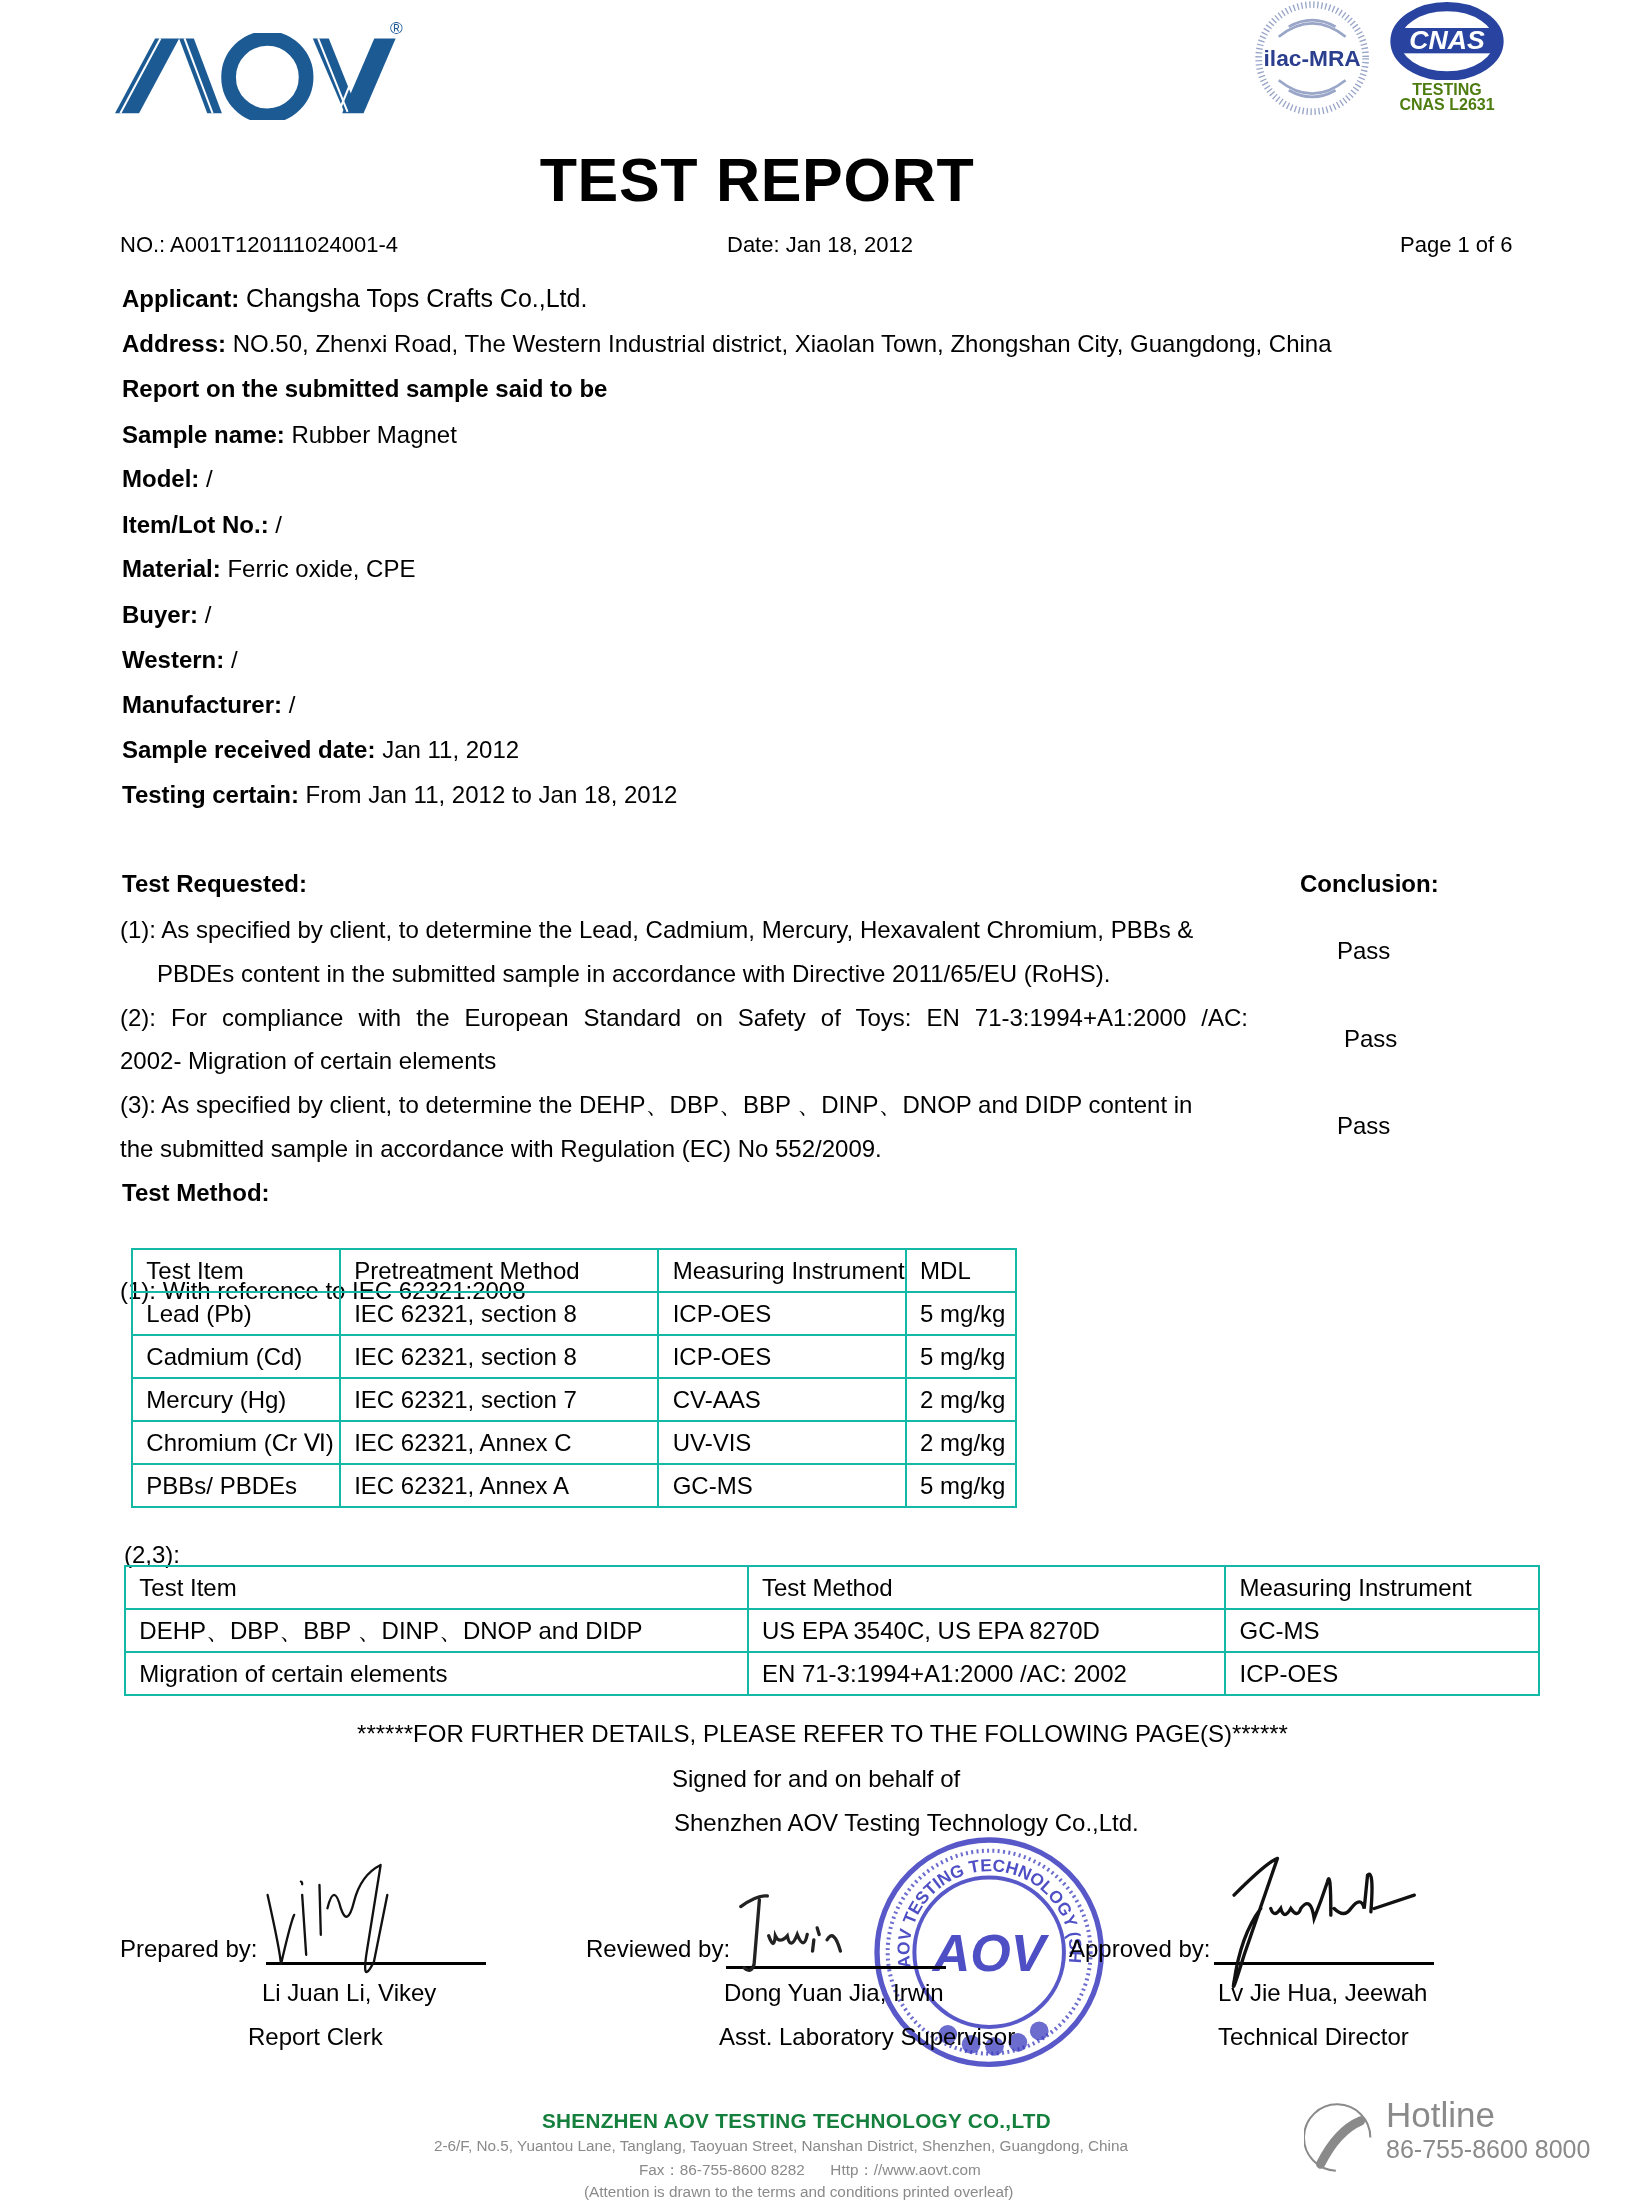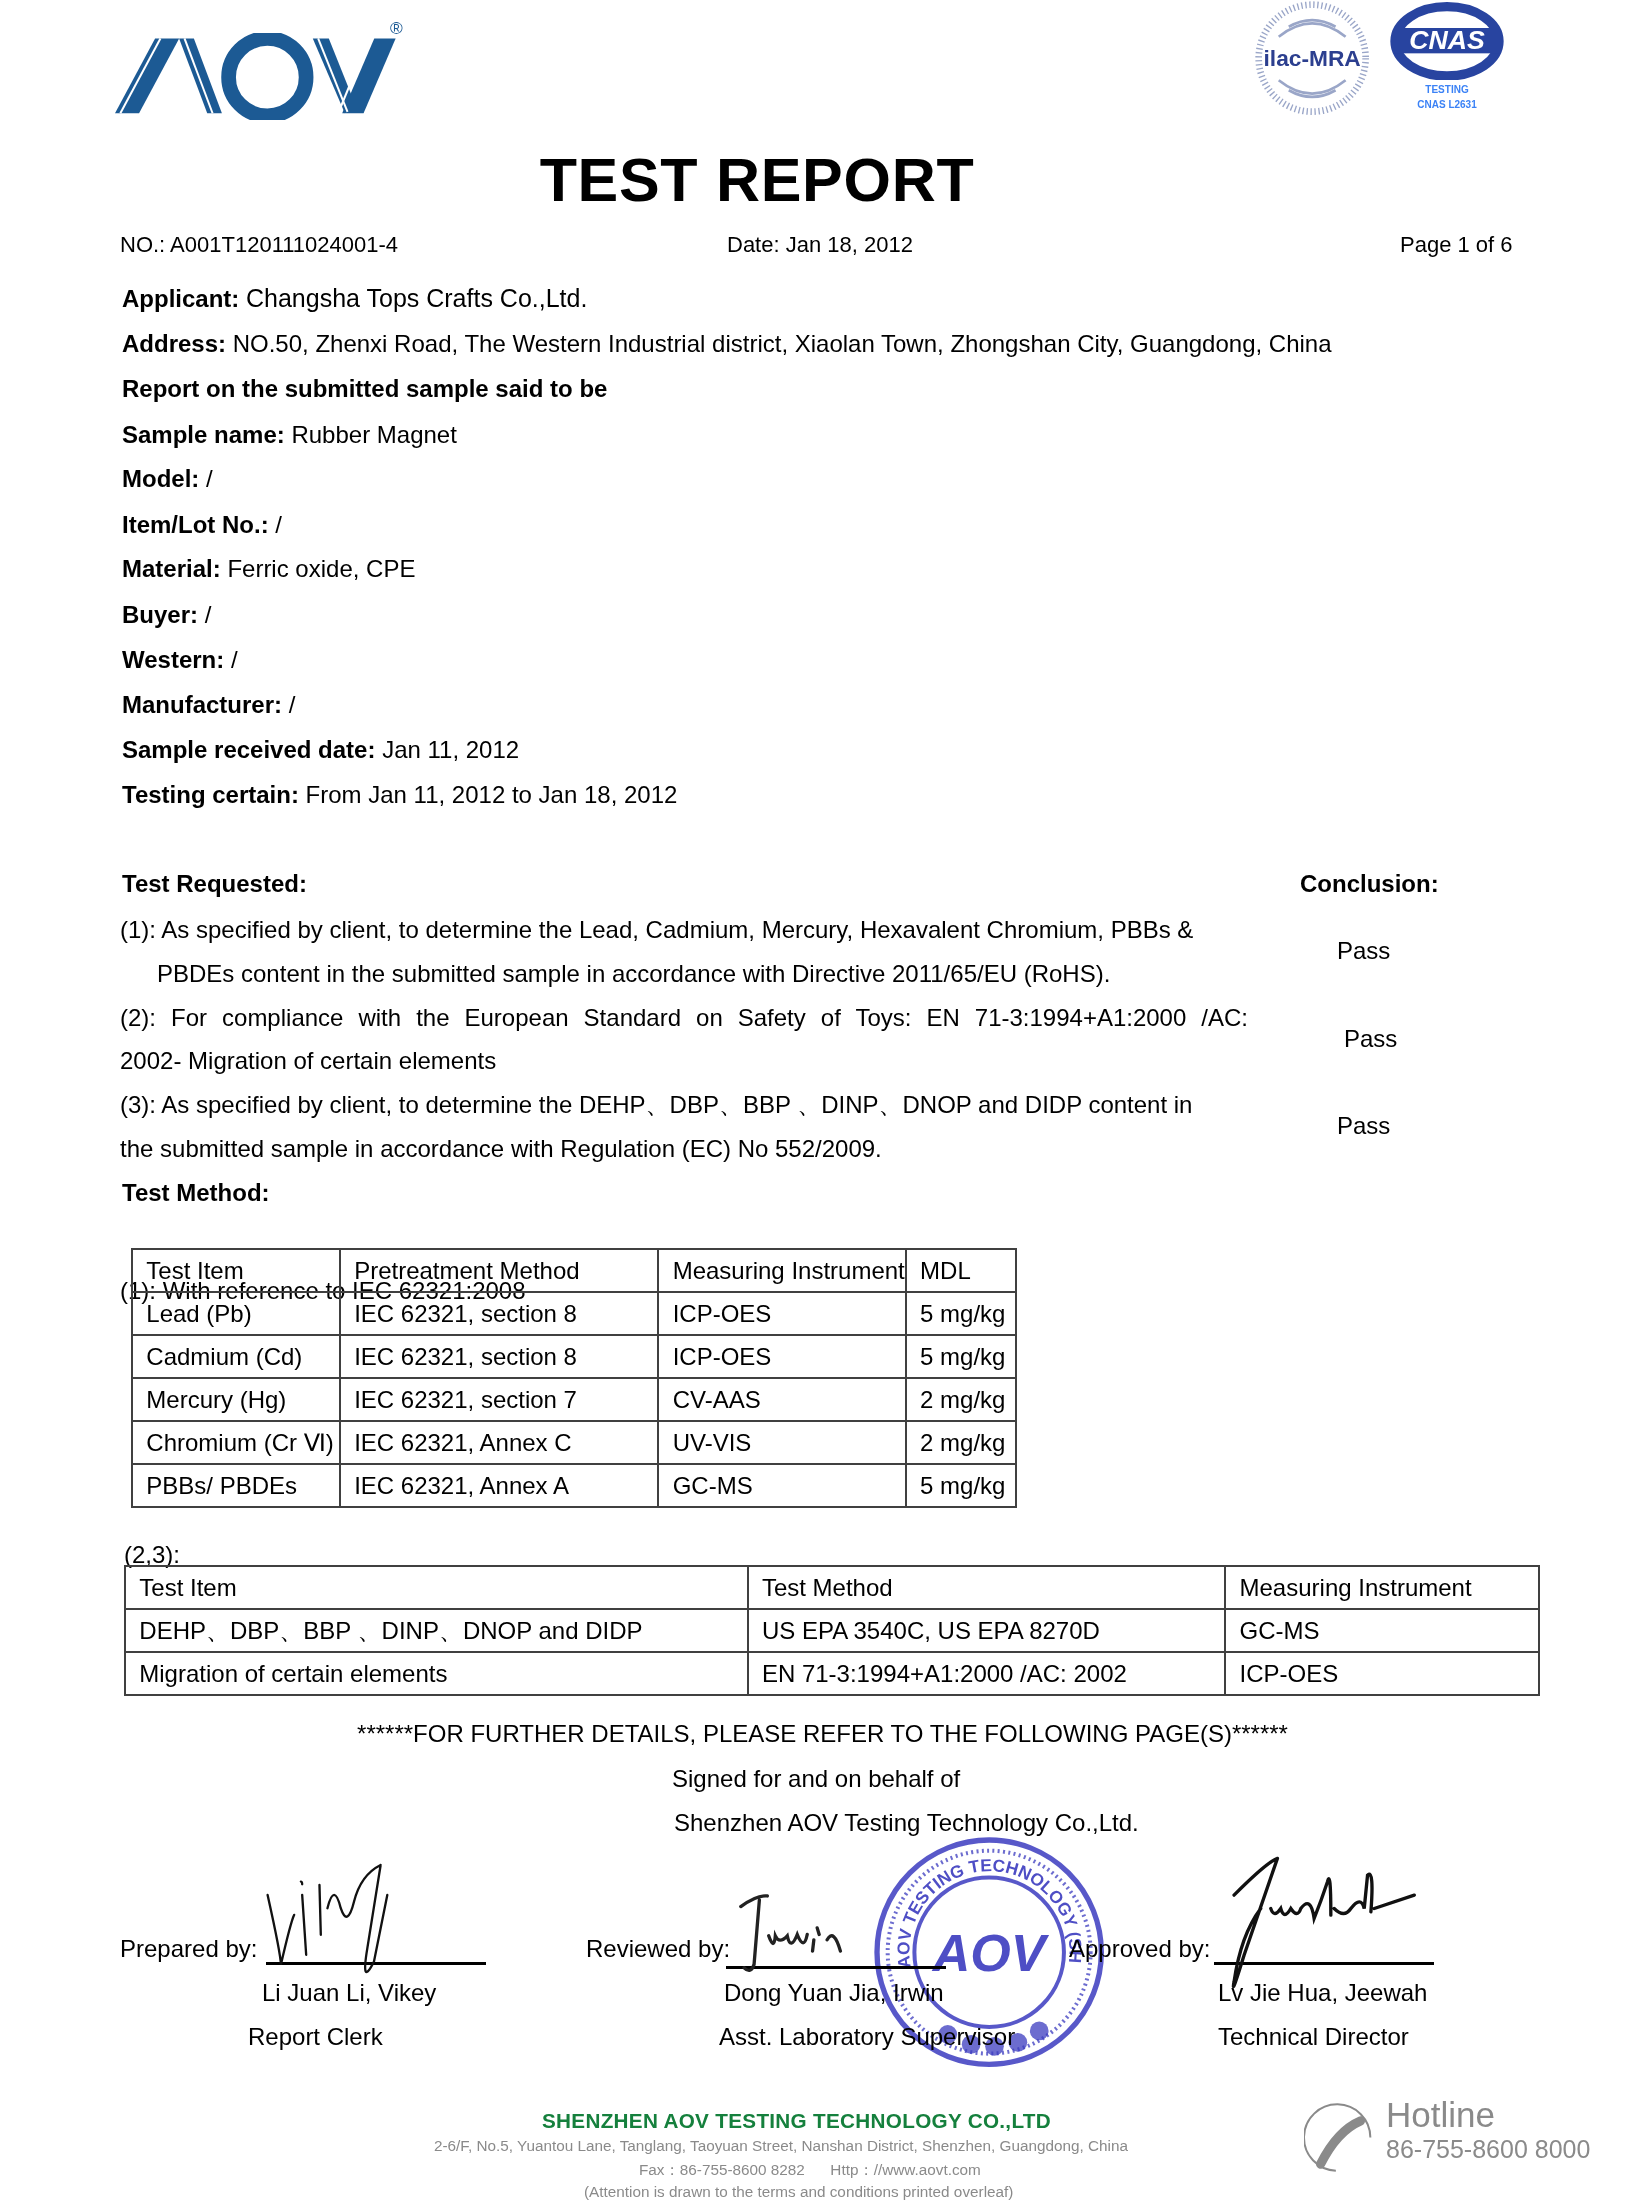--- a/index.html
+++ b/index.html
@@ -9,21 +9,21 @@
   .txt { font-size:24px; line-height:29px; }
   .bold { font-weight:bold; }
   .title { font-size:61px; font-weight:bold; line-height:67px; letter-spacing:0.7px; }
 
   
   .aov-logo { left:115px; top:33px; width:294px; height:87px; }
   .certs { left:1254px; top:0px; width:254px; height:120px; }
 
   
   table.grid { position:absolute; border-collapse:collapse; font-size:24px; }
-  table.grid td { border:2px solid #404040; padding:0 0 0 13.3px; height:41px; vertical-align:middle; white-space:nowrap; }
+  table.grid td { border:2px solid #14b8a6; padding:0 0 0 13.3px; height:41px; vertical-align:middle; white-space:nowrap; }
 
   .sigline { position:absolute; height:2.7px; background:#000; }
   .stamp { position:absolute; left:871px; top:1834px; width:237px; height:237px; }
 
   .footer-co { font-size:20.7px; font-weight:bold; color:#15803d; letter-spacing:0.3px; }
   .footer-small { font-size:15.3px; color:#8a8a8a; }
   .hotline-word { font-size:35px; color:#8a8a8a; }
   .hotline-num { font-size:25px; color:#8a8a8a; }
 </style>
 </head>
@@ -62,21 +62,21 @@
       <path d="M52,135 Q87,155 122,135" fill="none" stroke="#9aa6c8" stroke-width="4"></path>
       <text x="87" y="98" text-anchor="middle" font-family="Liberation Sans, sans-serif" font-size="34" font-weight="bold" fill="#2c3f8f">ilac-MRA</text>
     </svg>
   </div>
   <div class="abs" style="left:133px;top:0;width:120px;height:120px;">
     <svg width="120" height="80" viewBox="0 0 180 120">
       <ellipse cx="90" cy="62" rx="78" ry="52" fill="none" stroke="#2844a0" stroke-width="14"></ellipse>
       <rect x="12" y="42" width="156" height="38" fill="#2844a0"></rect>
       <text x="90" y="74" text-anchor="middle" font-family="Liberation Sans, sans-serif" font-size="40" font-weight="bold" font-style="italic" fill="#ffffff">CNAS</text>
     </svg>
-    <div class="abs" style="left:0;top:83px;width:120px;text-align:center;font-size:10px;font-weight:bold;color:#3b82f6;line-height:14.7px;">
+    <div class="abs" style="left:0;top:83px;width:120px;text-align:center;font-size:16px;font-weight:bold;color:#4d7c0f;line-height:14.7px;">
       <div>TESTING</div>
       <div>CNAS L2631</div>
     </div>
   </div>
 </div>
 
 <div class="abs title" style="left:0;width:1514px;text-align:center;top:147px;">TEST REPORT</div>
 
 <div class="abs txt" style="left:120px;top:230px;font-size:22px;">NO.: A001T120111024001-4</div>
 <div class="abs txt" style="left:727px;top:230px;font-size:22px;">Date: Jan 18, 2012</div>

